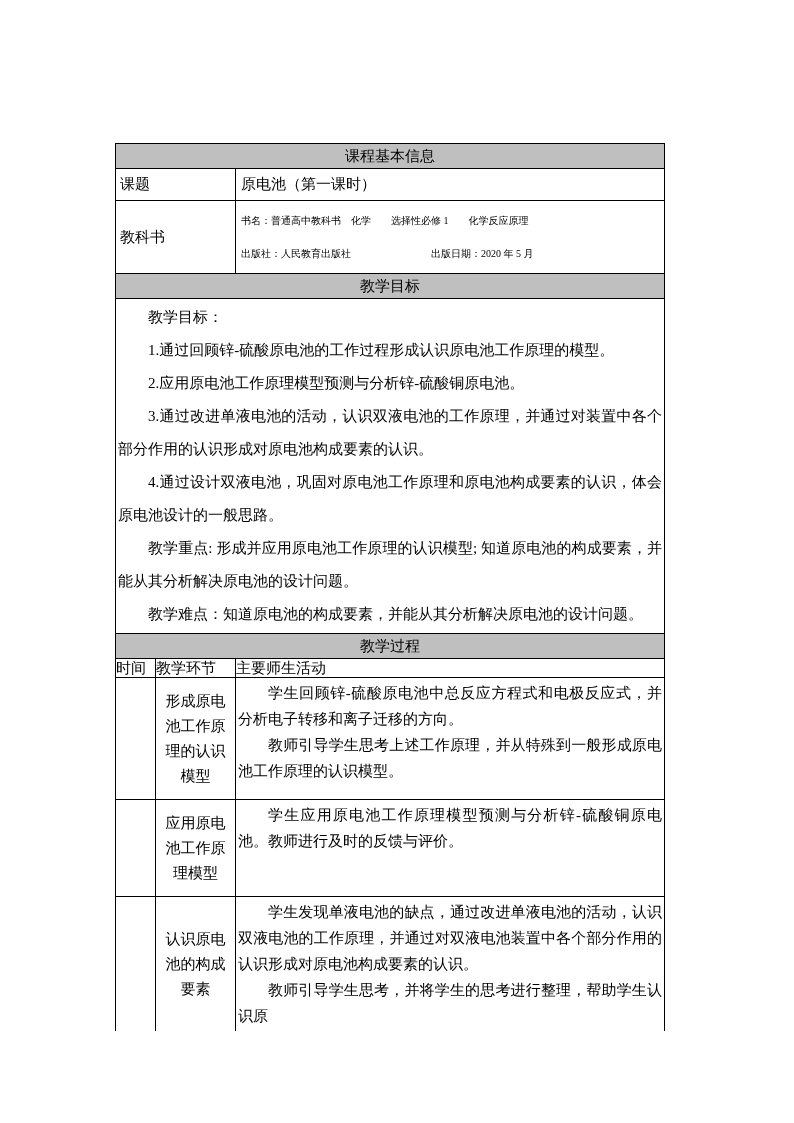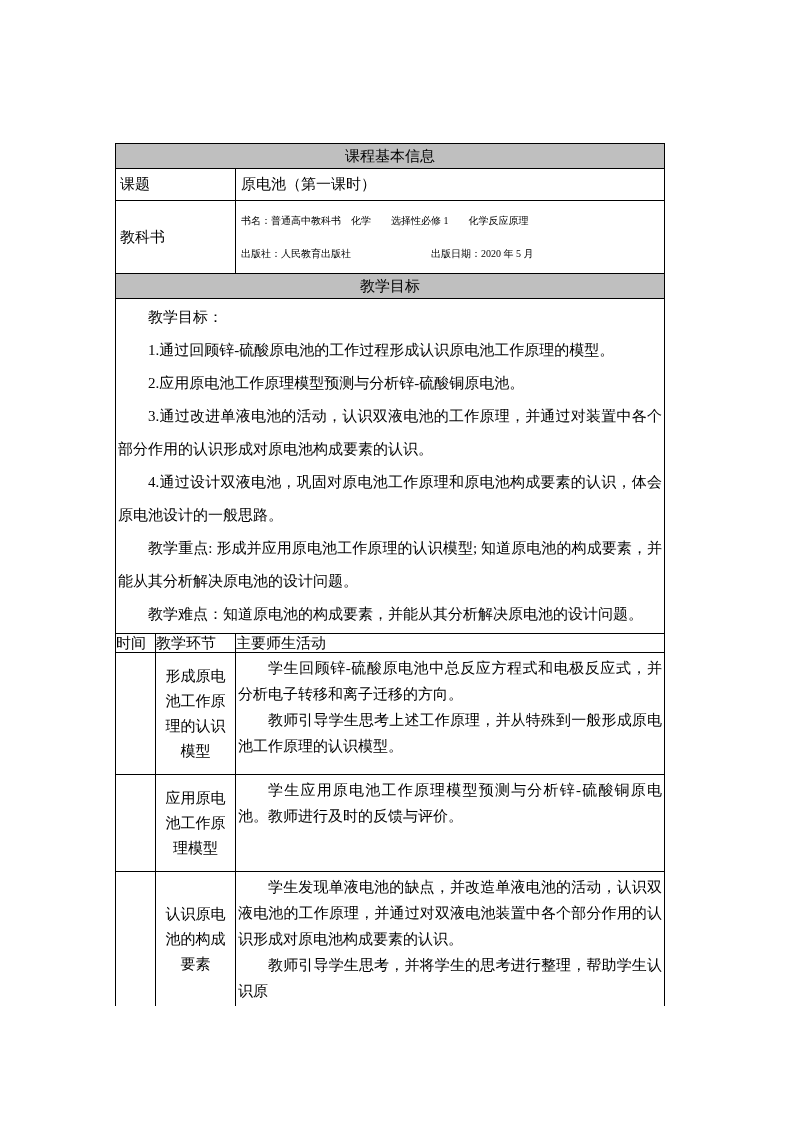--- a/index.html
+++ b/index.html
@@ -98,20 +98,25 @@
         <p>教学目标：</p>
         <p>1.通过回顾锌-硫酸原电池的工作过程形成认识原电池工作原理的模型。</p>
         <p>2.应用原电池工作原理模型预测与分析锌-硫酸铜原电池。</p>
         <p>3.通过改进单液电池的活动，认识双液电池的工作原理，并通过对装置中各个部分作用的认识形成对原电池构成要素的认识。</p>
         <p>4.通过设计双液电池，巩固对原电池工作原理和原电池构成要素的认识，体会原电池设计的一般思路。</p>
         <p>教学重点: 形成并应用原电池工作原理的认识模型; 知道原电池的构成要素，并能从其分析解决原电池的设计问题。</p>
         <p>教学难点：知道原电池的构成要素，并能从其分析解决原电池的设计问题。</p>
       </td>
     </tr>
 
+    <tr class="bar">
+      <td colspan="3">
+        <span>教学过程</span>
+      </td>
+    </tr>
 
     <tr class="phead">
       <td>时间</td>
       <td>教学环节</td>
       <td>主要师生活动</td>
     </tr>
 
     <tr class="prow r1">
       <td class="time"></td>
       <td class="stage">形成原电池工作原理的认识模型</td>
@@ -126,20 +131,20 @@
       <td class="stage">应用原电池工作原理模型</td>
       <td class="act">
         <p>学生应用原电池工作原理模型预测与分析锌-硫酸铜原电池。教师进行及时的反馈与评价。</p>
       </td>
     </tr>
 
     <tr class="prow r3">
       <td class="time"></td>
       <td class="stage">认识原电池的构成要素</td>
       <td class="act">
-        <p>学生发现单液电池的缺点，并改造单液电池的活动，认识双液电池的工作原理，并通过对双液电池装置中各个部分作用的认识形成对原电池构成要素的认识。</p>
+        <p>学生发现单液电池的缺点，通过改进单液电池的活动，认识双液电池的工作原理，并通过对双液电池装置中各个部分作用的认识形成对原电池构成要素的认识。</p>
         <p>教师引导学生思考，并将学生的思考进行整理，帮助学生认识原</p>
       </td>
     </tr>
 
   </tbody>
     </table>
 </div>
 
 </body></html>

